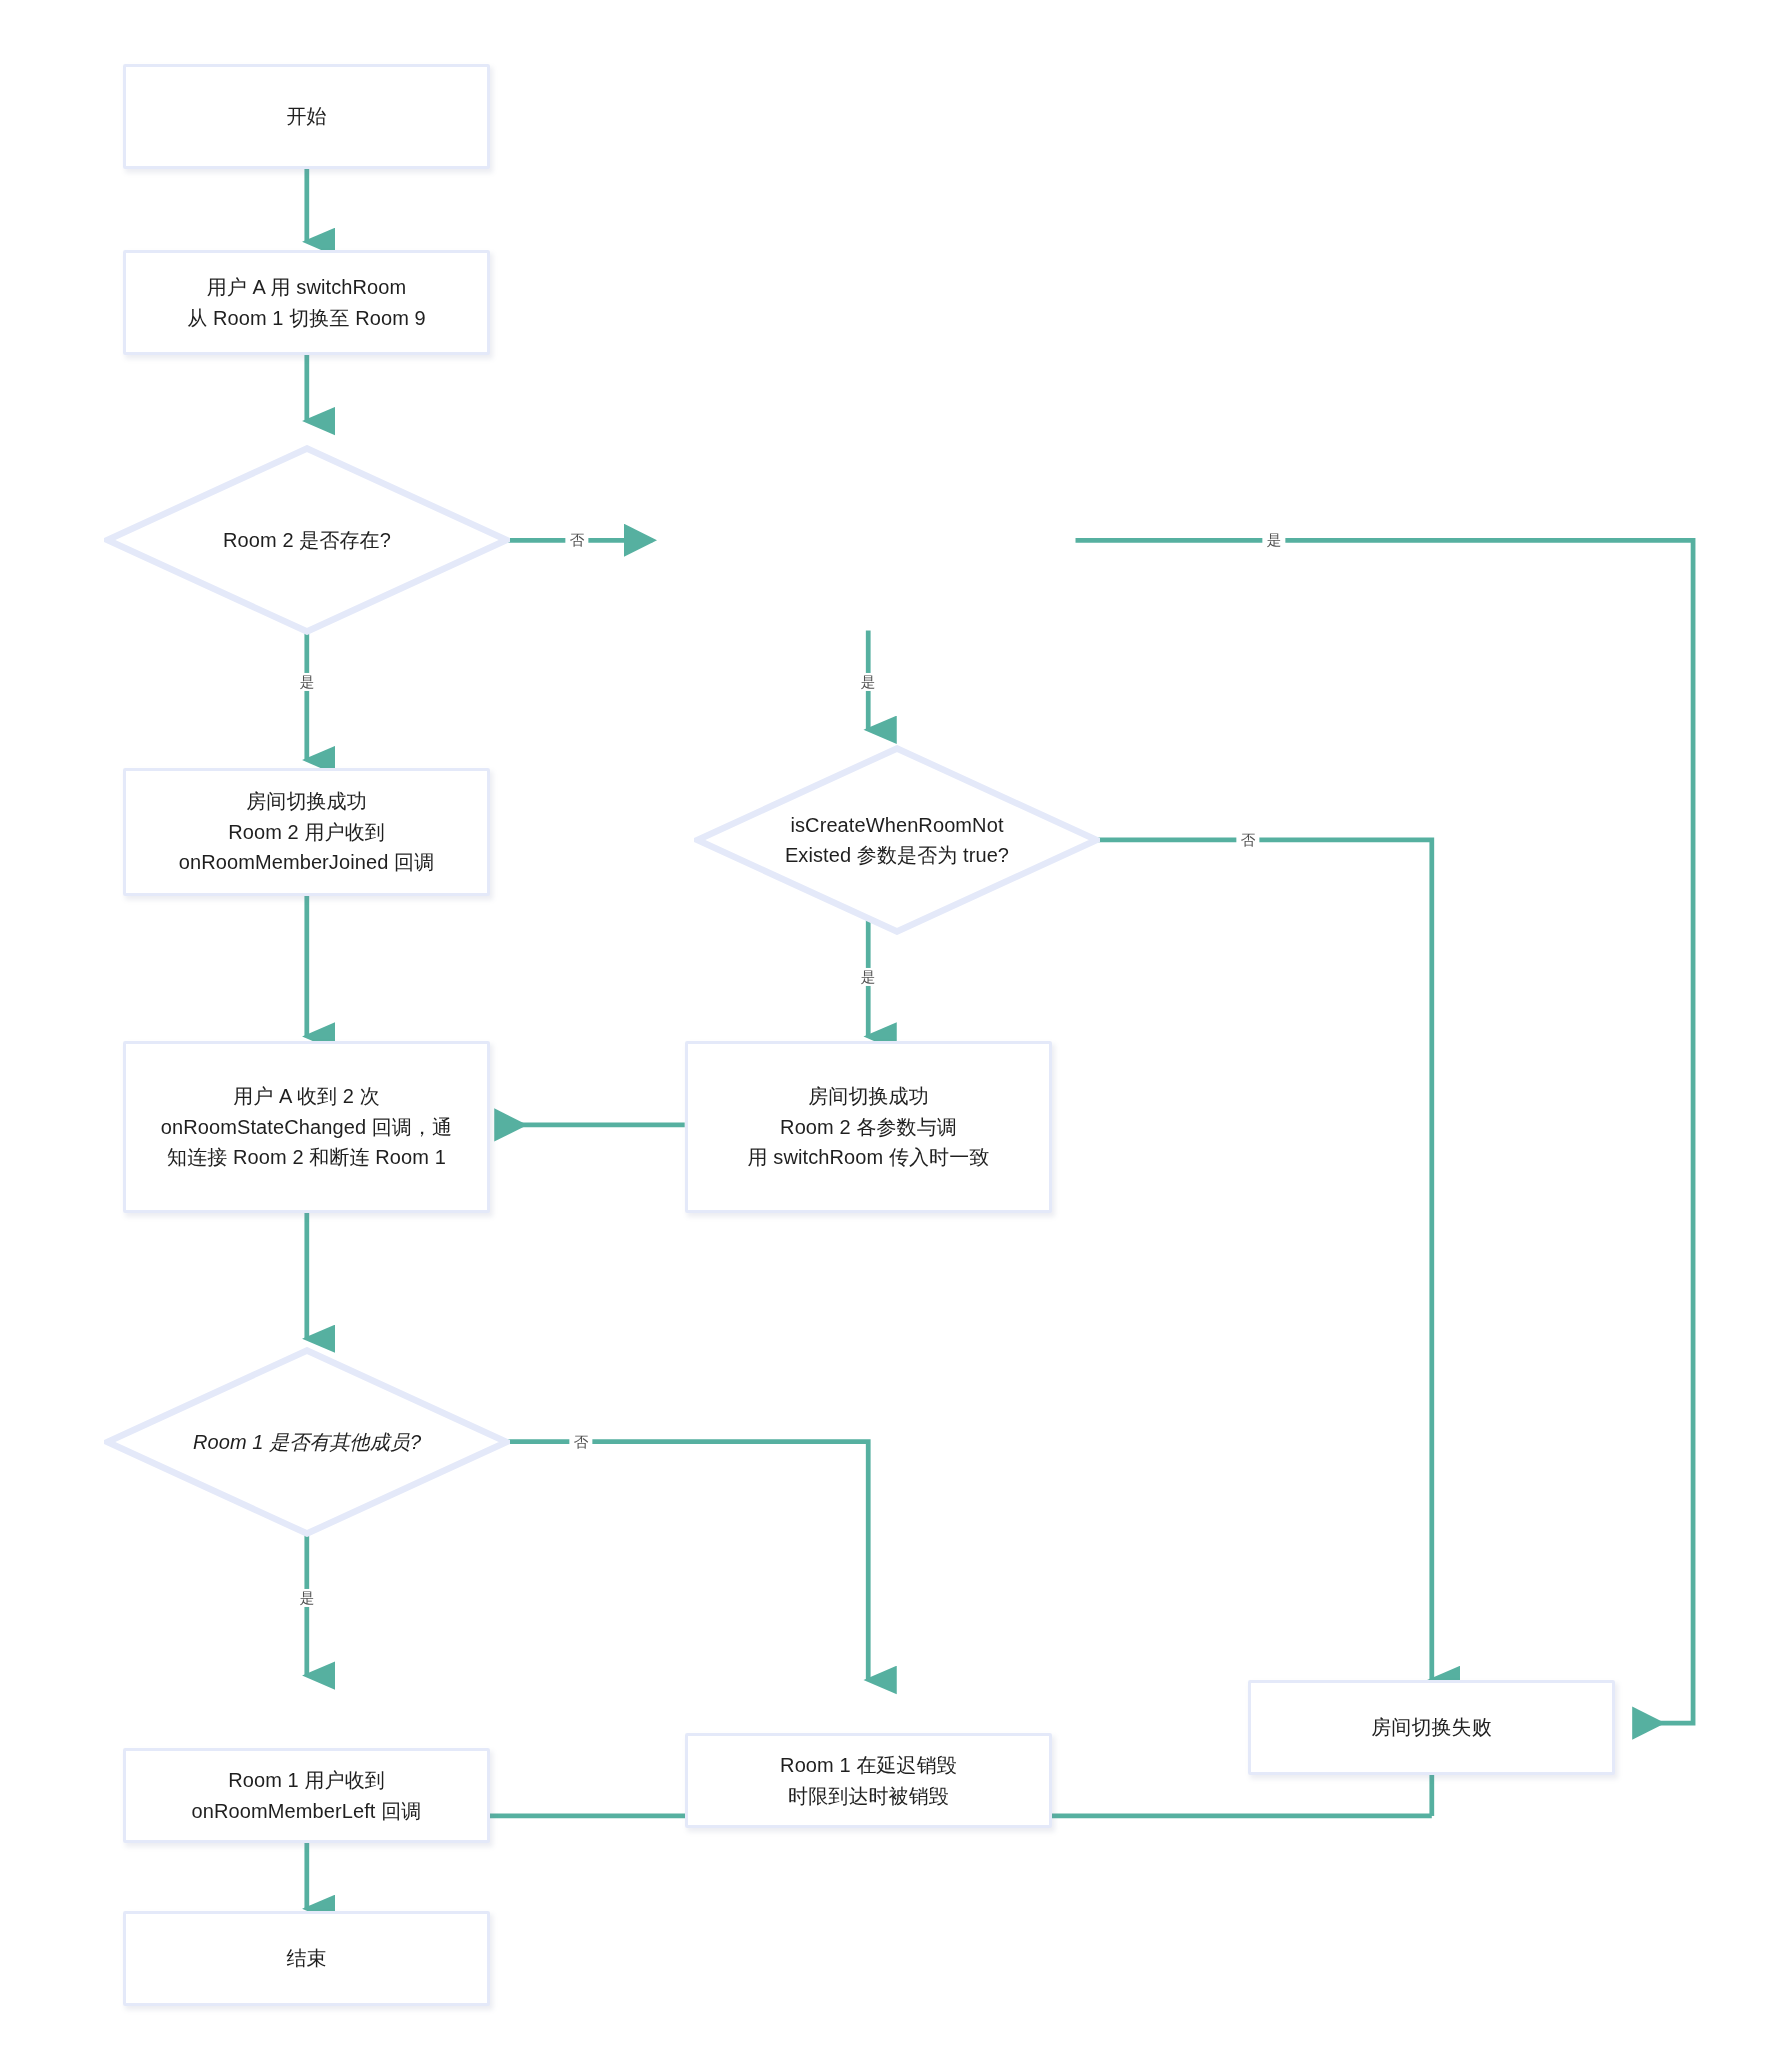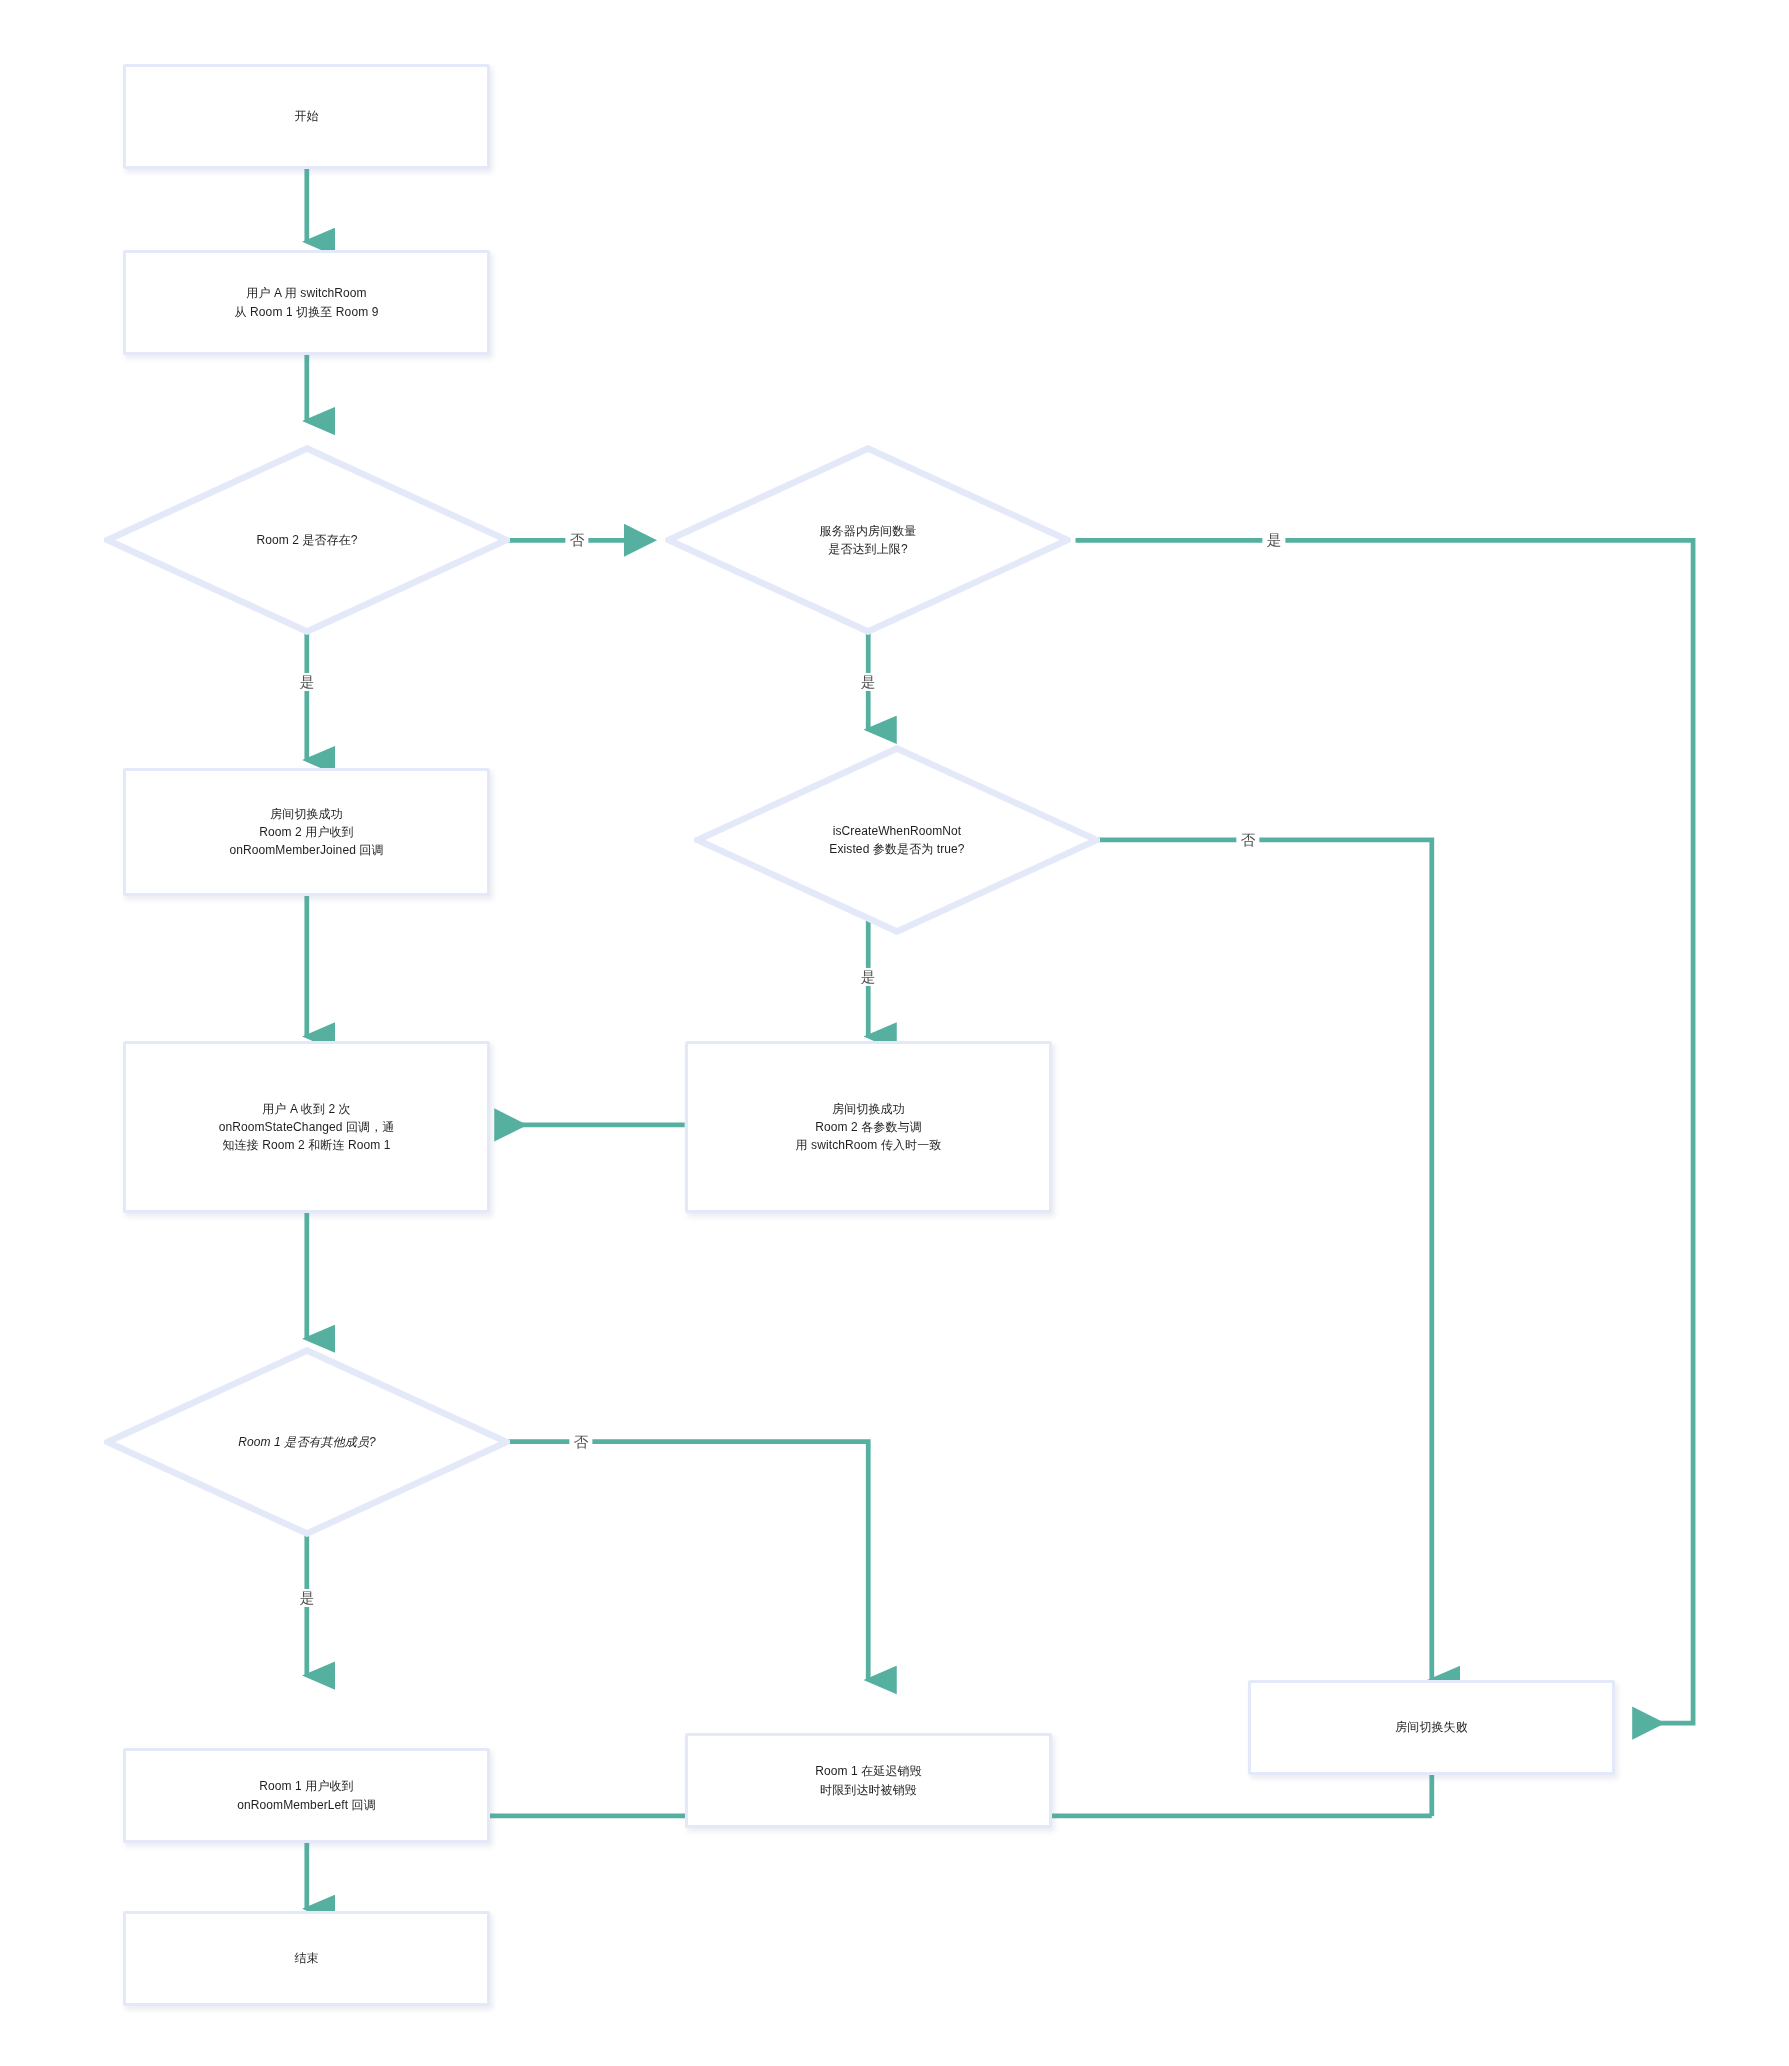--- a/index.html
+++ b/index.html
@@ -51,21 +51,21 @@
     left: 0; top: 0;
     width: 100%;
     height: 100%;
     z-index: 1;
   }
   .node-label {
     position: relative;
     z-index: 2;
     line-height: 1.52;
     white-space: pre-line;
-    font-size: 12px;
+    font-size: 20px;
     letter-spacing: 0.1px;
     padding: 0 7.8px;
   }
   .edge-label {
     position: absolute;
     color: #4f4f4f;
     font-size: 14.7px;
     line-height: 1;
     background: #ffffff;
     padding: 1.7px 4.3px;
@@ -138,27 +138,20 @@
 从 Room 1 切换至 Room 9</span>
   </div>
 
   <div class="node node-diamond" style="left:104px; top:445px; width:406px; height:190px;">
     <svg class="diamond-shape" viewBox="0 0 940 440" preserveAspectRatio="none">
       <polygon points="470,8 932,220 470,432 8,220" fill="#ffffff" stroke="#e4e9f9" stroke-width="15"></polygon>
     </svg>
     <span class="node-label">Room 2 是否存在?</span>
   </div>
 
-  <div class="node node-diamond" style="left:665px; top:445px; width:406px; height:190px;">
-    <svg class="diamond-shape" viewBox="0 0 940 440" preserveAspectRatio="none">
-      <polygon points="470,8 932,220 470,432 8,220" fill="#ffffff" stroke="#e4e9f9" stroke-width="15"></polygon>
-    </svg>
-    <span class="node-label">服务器内房间数量
-是否达到上限?</span>
-  </div>
 
   <div class="node node-diamond" style="left:694px; top:745px; width:406px; height:190px;">
     <svg class="diamond-shape" viewBox="0 0 940 440" preserveAspectRatio="none">
       <polygon points="470,8 932,220 470,432 8,220" fill="#ffffff" stroke="#e4e9f9" stroke-width="15"></polygon>
     </svg>
     <span class="node-label">isCreateWhenRoomNot
 Existed 参数是否为 true?</span>
   </div>
 
   <div class="node node-box" style="left:123px; top:768px; width:367px; height:128px;">

